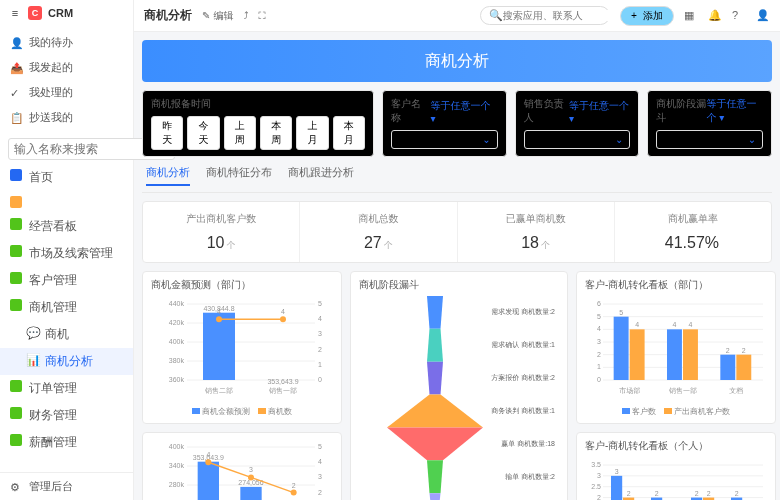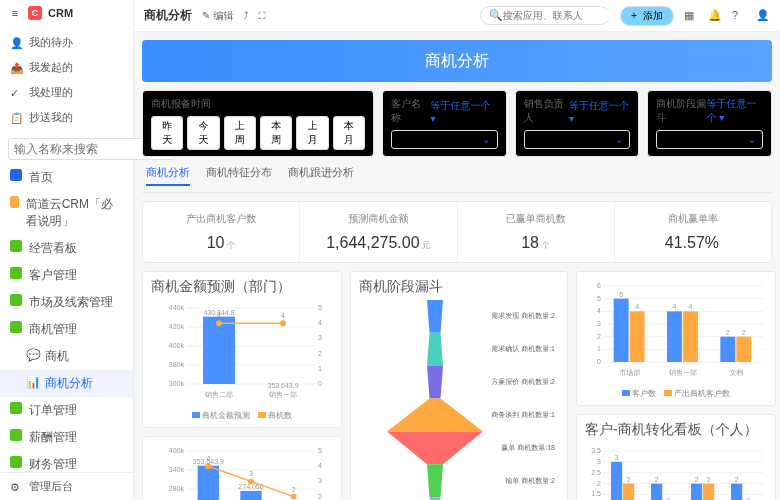--- a/index.html
+++ b/index.html
@@ -46,21 +46,21 @@
 .tab { font-size: 11px; color: #666; cursor: pointer; padding-bottom: 4px; }
 .tab.act { color: #2468f2; border-bottom: 2px solid #2468f2; font-weight: 500; }
 .kpis { display: flex; background: #fff; border: 1px solid #e8e8e8; border-radius: 4px; margin-bottom: 8px; }
 .kpi { flex: 1; text-align: center; padding: 10px 4px; border-right: 1px solid #f0f0f0; }
 .kpi:last-child { border-right: none; }
 .kpi-l { font-size: 10px; color: #888; margin-bottom: 8px; }
 .kpi-v { font-size: 16px; font-weight: 500; }
 .kpi-u { font-size: 9px; color: #aaa; margin-left: 2px; }
 .charts { display: grid; grid-template-columns: 200px 1fr 200px; gap: 8px; }
 .card { background: #fff; border: 1px solid #e8e8e8; border-radius: 4px; padding: 6px 8px; }
-.card-t { font-size: 14px; color: #555; margin-bottom: 4px; }
+.card-t { font-size: 10px; color: #555; margin-bottom: 4px; }
 .chart { height: 110px; position: relative; }
 .legend { display: flex; gap: 8px; font-size: 8px; color: #888; justify-content: center; }
 .lg-sw { width: 8px; height: 6px; display: inline-block; margin-right: 2px; }
 svg text { font-size: 7px; fill: #999; }
 .funlab { font-size: 7px; fill: #666; }
 </style>
 </head>
 <body>
 
 <div class="app">
@@ -92,57 +92,56 @@
       <input placeholder="输入名称来搜索" style="">
       <button class="sb-add">+</button>
     </div>
     <div class="sb-nav" id="sb-nav">
         <div class="nav-item">
           <span class="nav-ic" style="background:#2468f2"></span>
           <span>首页</span>
         </div>
         <div class="nav-item">
           <span class="nav-ic" style="background:#ffa940"></span>
-          <span>简道云CRM「必看说明」</span>
         </div>
         <div class="nav-item">
           <span class="nav-ic" style="background:#52c41a"></span>
           <span>经营看板</span>
         </div>
         <div class="nav-item">
           <span class="nav-ic" style="background:#52c41a"></span>
+          <span>市场及线索管理</span>
+        </div>
+        <div class="nav-item">
+          <span class="nav-ic" style="background:#52c41a"></span>
           <span>客户管理</span>
-        </div>
-        <div class="nav-item">
-          <span class="nav-ic" style="background:#52c41a"></span>
-          <span>市场及线索管理</span>
         </div>
         <div class="nav-item">
           <span class="nav-ic" style="background:#52c41a"></span>
           <span>商机管理</span>
         </div>
         <div class="nav-item sub">
           <span class="nav-ic" style="background:transparent">💬</span>
           <span>商机</span>
         </div>
         <div class="nav-item sub act">
           <span class="nav-ic" style="background:transparent">📊</span>
           <span>商机分析</span>
         </div>
         <div class="nav-item">
           <span class="nav-ic" style="background:#52c41a"></span>
           <span>订单管理</span>
         </div>
         <div class="nav-item">
           <span class="nav-ic" style="background:#52c41a"></span>
+          <span>财务管理</span>
+        </div>
+        <div class="nav-item">
+          <span class="nav-ic" style="background:#52c41a"></span>
           <span>薪酬管理</span>
-        </div>
-        <div class="nav-item">
-          <span class="nav-ic" style="background:#52c41a"></span>
-          <span>财务管理</span>
         </div>
       </div>
     <div class="sb-foot">
       <span class="sb-ic">⚙</span>
       <span>管理后台</span>
     </div>
   </div>
 
   <div class="main">
     <div class="topbar">
@@ -211,22 +210,22 @@
           <div class="tab">商机特征分布</div>
           <div class="tab">商机跟进分析</div>
         </div>
 
       <div class="kpis" id="kpis">
           <div class="kpi">
             <div class="kpi-l">产出商机客户数</div>
             <div><span class="kpi-v">10</span><span class="kpi-u">个</span></div>
           </div>
           <div class="kpi">
-            <div class="kpi-l">预测商机金额</div>
-            <div><span class="kpi-v">1,644,275.00</span><span class="kpi-u">元</span></div>
+            <div class="kpi-l">商机总数</div>
+            <div><span class="kpi-v">27</span><span class="kpi-u">个</span></div>
           </div>
           <div class="kpi">
             <div class="kpi-l">已赢单商机数</div>
             <div><span class="kpi-v">18</span><span class="kpi-u">个</span></div>
           </div>
           <div class="kpi">
             <div class="kpi-l">商机赢单率</div>
             <div><span class="kpi-v">41.57%</span><span class="kpi-u"></span></div>
           </div>
         </div>
@@ -321,20 +320,21 @@
                 <text class="funlab" x="196" y="149.85714285714283" text-anchor="end">赢单 商机数量:18</text>
                 <polygon points="68,164.28571428571428 84,164.28571428571428 81.5,197.14285714285714 70.5,197.14285714285714" fill="#50d050"></polygon>
                 <text class="funlab" x="196" y="182.7142857142857" text-anchor="end">输单 商机数量:2</text>
                 <polygon points="70.5,197.1428571428571 81.5,197.1428571428571 78,229.99999999999997 74,229.99999999999997" fill="#a0a0ff"></polygon>
                 <text class="funlab" x="196" y="215.57142857142853" text-anchor="end">无效 商机数量:1</text>
               </svg></div>
 
         </div>
         <div style="display:flex;flex-direction:column;gap:8px">
           <div class="card">
+            <div class="card-t">客户-商机转化看板（部门）</div>
             <div class="chart" id="ch3"><svg width="184" height="100">
                   <line x1="18" y1="84" x2="178" y2="84" stroke="#f0f0f0"></line>
                   <text x="16" y="86" text-anchor="end">0</text>
                   <line x1="18" y1="71.33333333333333" x2="178" y2="71.33333333333333" stroke="#f0f0f0"></line>
                   <text x="16" y="73.33333333333333" text-anchor="end">1</text>
                   <line x1="18" y1="58.66666666666667" x2="178" y2="58.66666666666667" stroke="#f0f0f0"></line>
                   <text x="16" y="60.66666666666667" text-anchor="end">2</text>
                   <line x1="18" y1="46" x2="178" y2="46" stroke="#f0f0f0"></line>
                   <text x="16" y="48" text-anchor="end">3</text>
                   <line x1="18" y1="33.333333333333336" x2="178" y2="33.333333333333336" stroke="#f0f0f0"></line>

